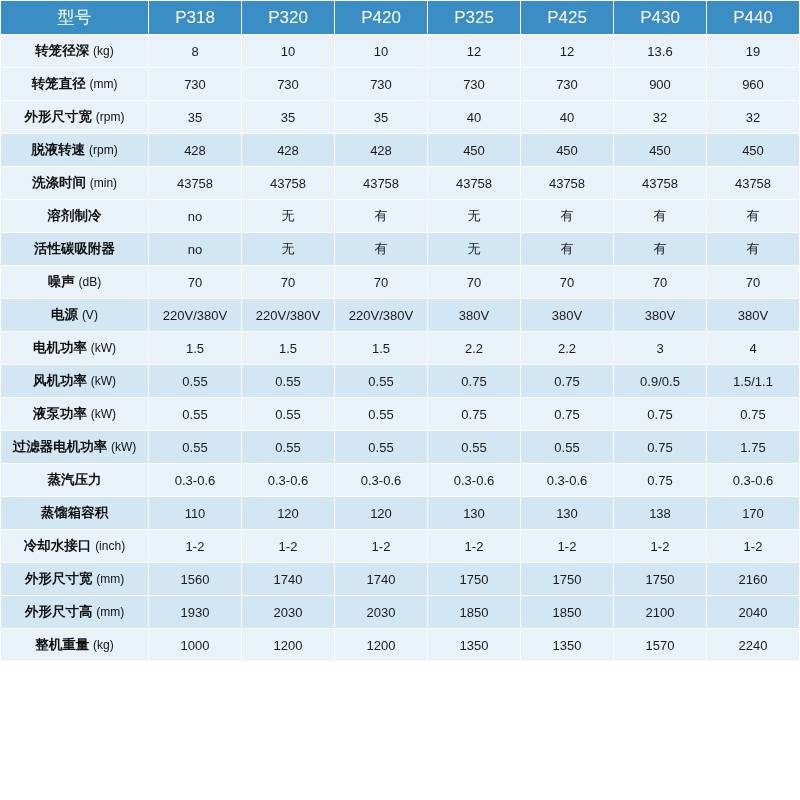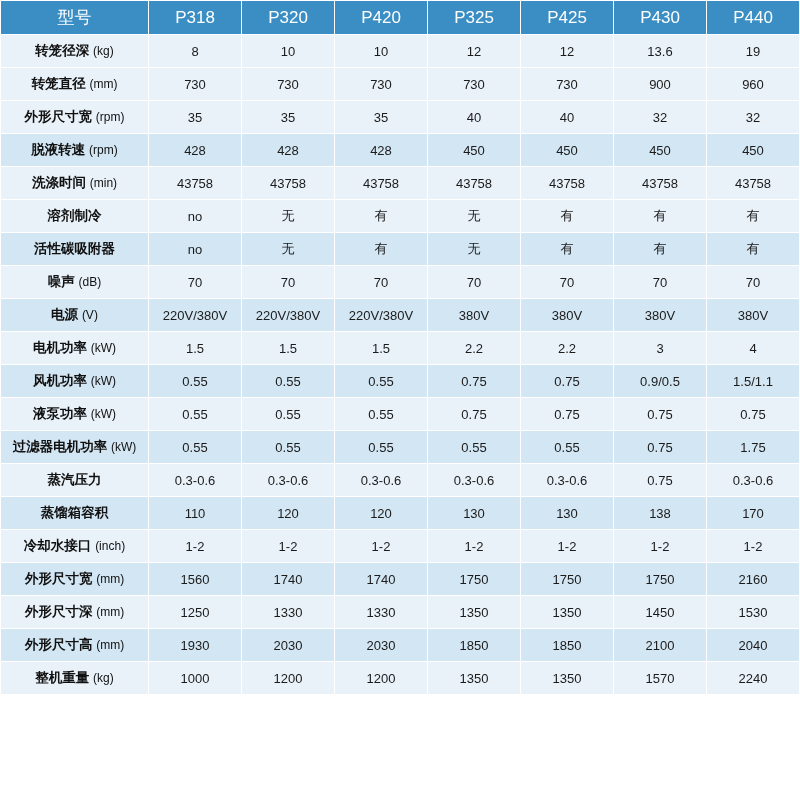--- a/index.html
+++ b/index.html
@@ -247,30 +247,20 @@
     <tr class="row-odd">
       <td class="label-cell"><span>外形尺寸宽</span> <span class="unit">(mm)</span></td>
       <td>1560</td>
       <td>1740</td>
       <td>1740</td>
       <td>1750</td>
       <td>1750</td>
       <td>1750</td>
       <td>2160</td>
     </tr>
-    <tr class="row-even">
-      <td class="label-cell"><span>外形尺寸深</span> <span class="unit">(mm)</span></td>
-      <td>1250</td>
-      <td>1330</td>
-      <td>1330</td>
-      <td>1350</td>
-      <td>1350</td>
-      <td>1450</td>
-      <td>1530</td>
-    </tr>
     <tr class="row-odd">
       <td class="label-cell"><span>外形尺寸高</span> <span class="unit">(mm)</span></td>
       <td>1930</td>
       <td>2030</td>
       <td>2030</td>
       <td>1850</td>
       <td>1850</td>
       <td>2100</td>
       <td>2040</td>
     </tr>

